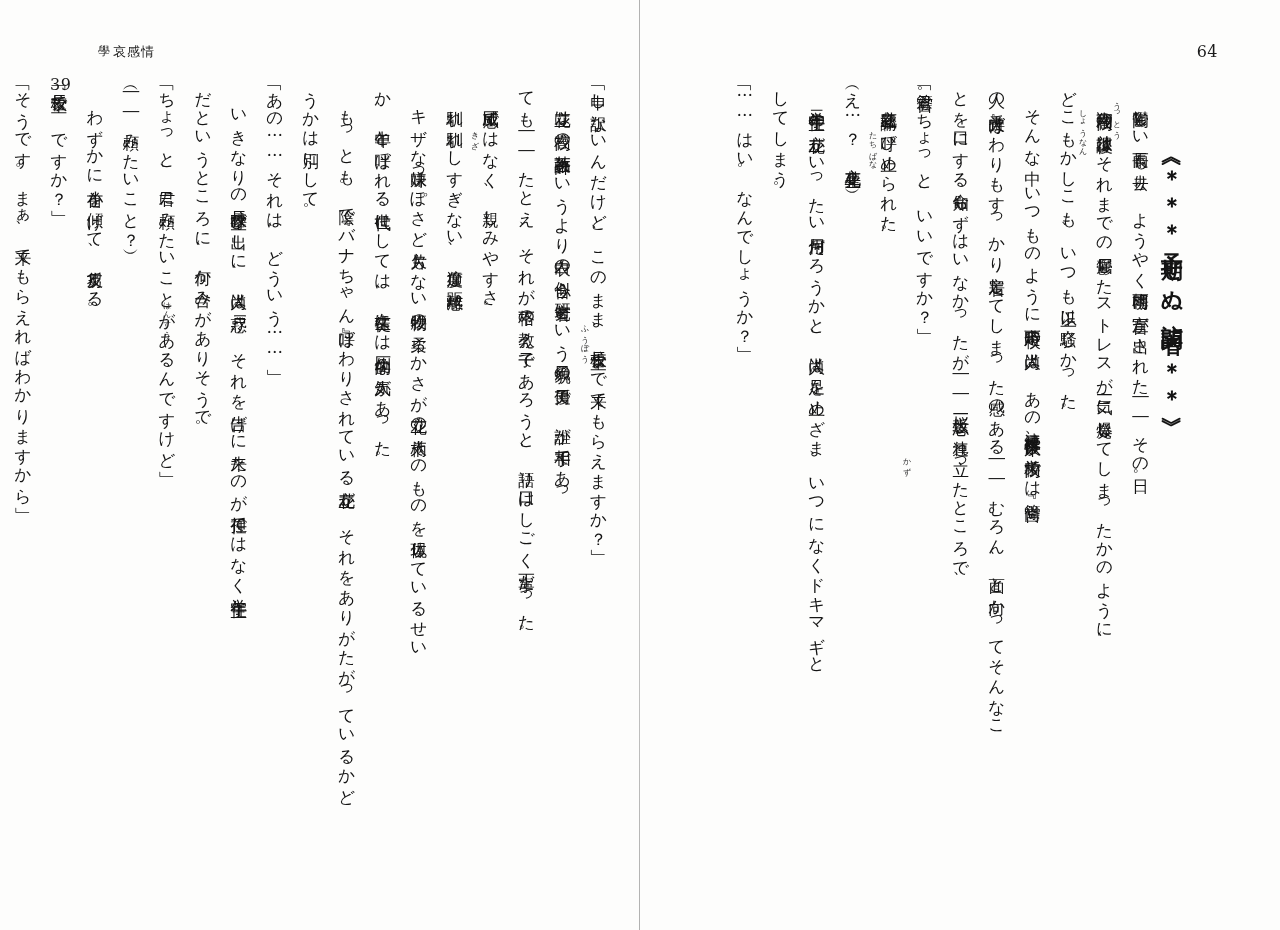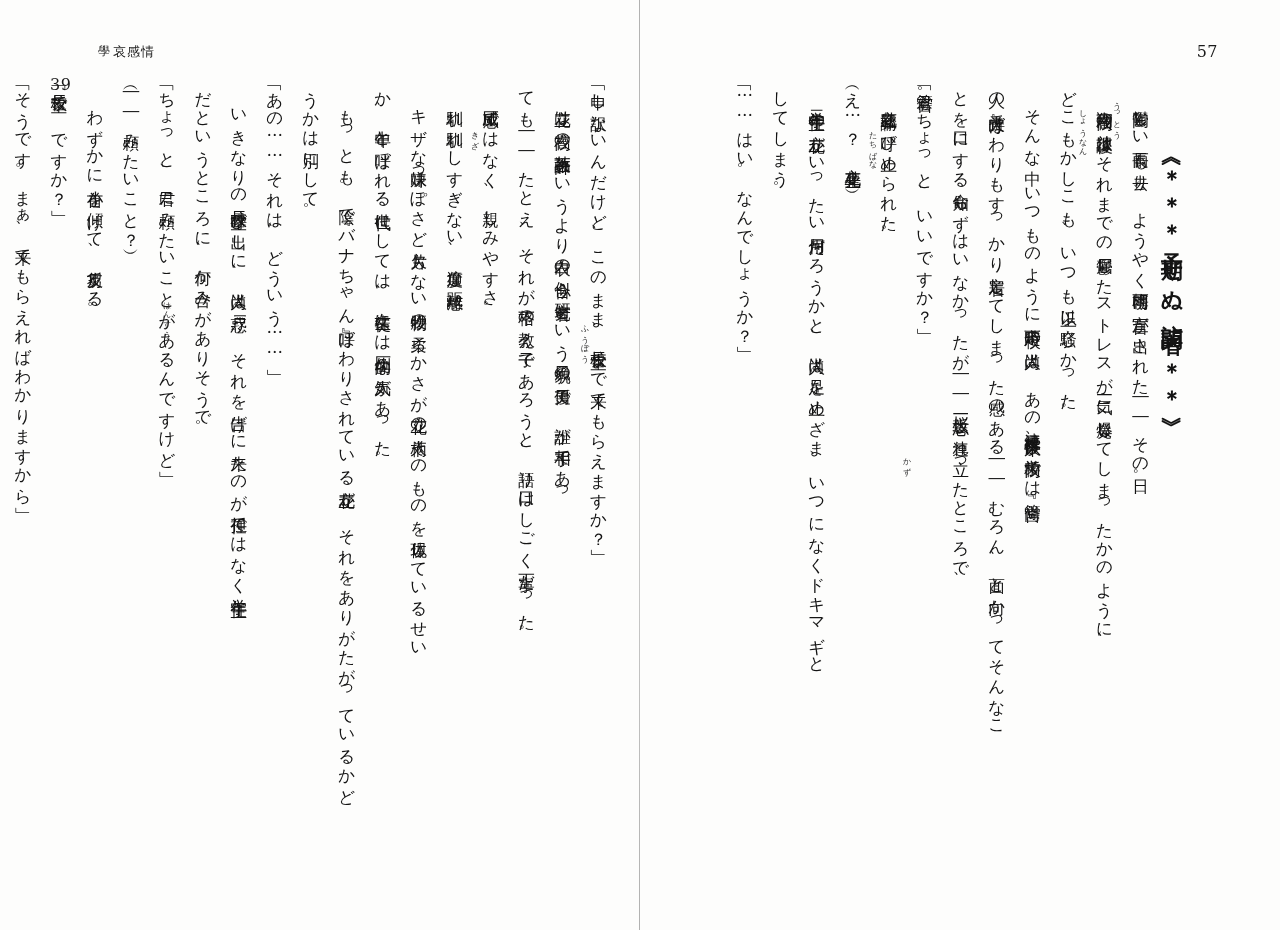--- a/index.html
+++ b/index.html
@@ -103,21 +103,21 @@
   }
 </style>
 </head>
 <body>
 
 <div id="page">
 
   <div class="spine"></div>
 
   <div class="page-half right-half">
-    <div class="folio folio-right">57</div>
+    <div class="folio folio-right">64</div>
   </div>
 
   <div class="chapter-title">《＊＊＊予期せぬ訪問者＊＊＊》</div>
 
   <div class="col-wrap right-body">　鬱陶しい長雨も去り、ようやく梅雨明け宣言が出された――その日。
 　翔南高校の放課後はそれまでの鬱屈したストレスが一気に爆発してしまったかのように、
 どこもかしこも、いつも以上に騒々しかった。
 　そんな中、いつものように定時下校の尚人は、あの連続暴行事件以来、学校内では『篠宮尚
 人の番犬』呼ばわりもすっかり定着してしまった感のある――むろん、面と向かってそんなこ
 とを口にする命知らずはいなかったが――桜坂一志と連れ立ったところで、

